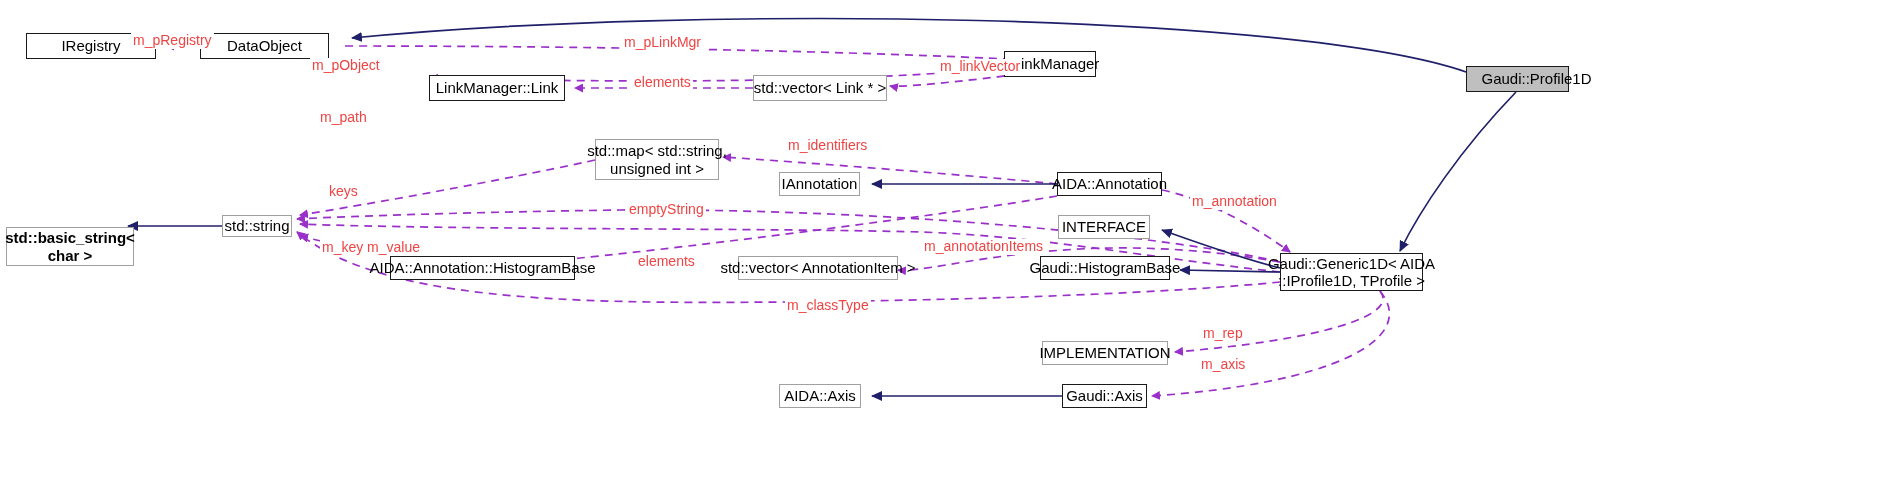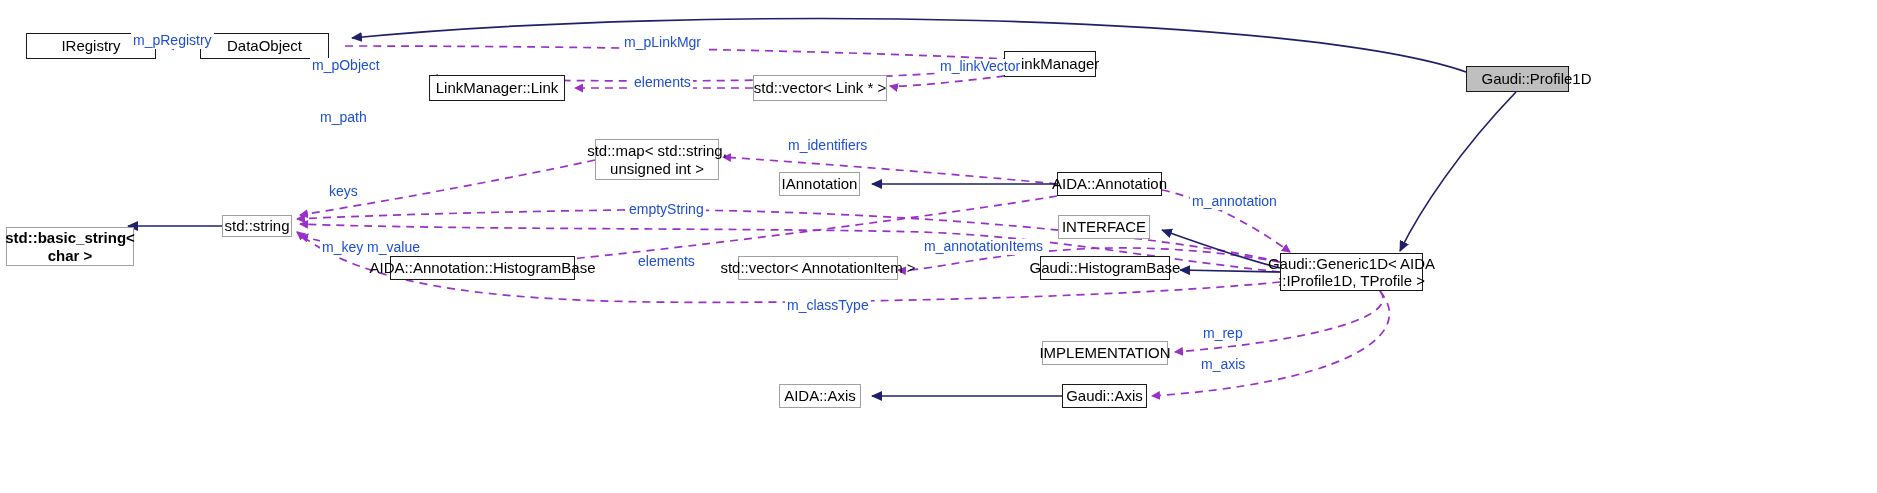--- a/index.html
+++ b/index.html
@@ -11,21 +11,21 @@
   .node{position:absolute;box-sizing:border-box;display:flex;align-items:center;
         justify-content:center;text-align:center;line-height:1.14;
         font-size:15px;color:#000000;background:#ffffff;white-space:pre;}
   
   .node.plain{border:1px solid #a0a0a0;}
   
   .node.doc{border:1.6px solid #1a1a1a;}
   
   .node.highlight{border:1.6px solid #1a1a1a;background:#bfbfbf;padding-left:38px;}
 
-  .edge-label{position:absolute;font-size:14px;color:#1d4ed8;background:#ffffff;
+  .edge-label{position:absolute;font-size:14px;color:#ef4444;background:#ffffff;
               white-space:nowrap;padding:0 2px;line-height:1.12;text-align:center;}
   .edge-label.two{line-height:1.18;}
 </style>
 </head>
 <body>
 
 <div id="diagram">
 
   <svg id="edges" viewBox="0 0 1877 493" xmlns="http://www.w3.org/2000/svg">
     <defs>

